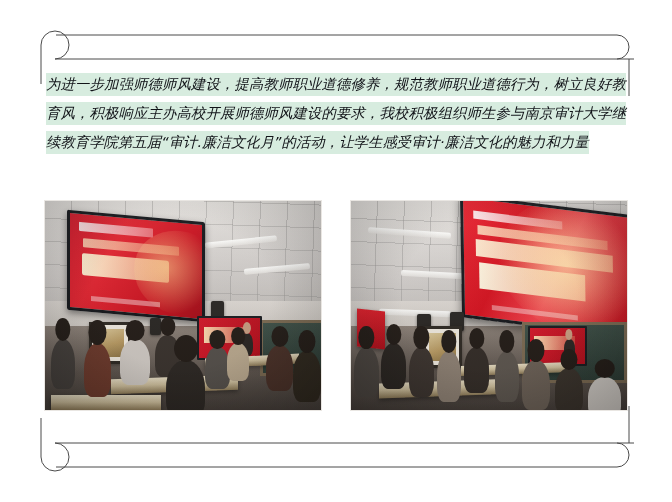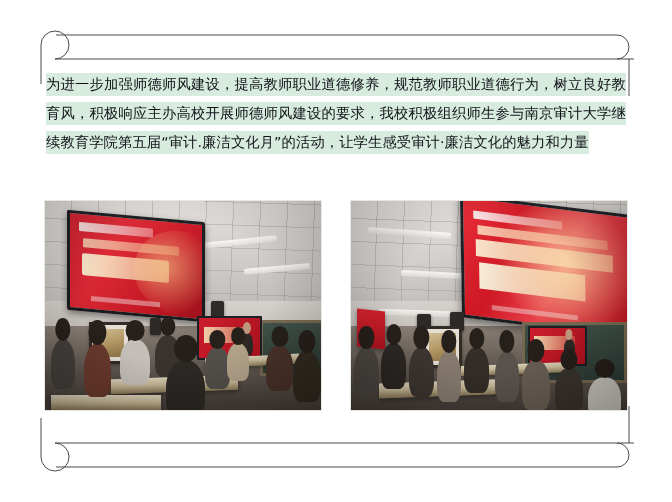--- a/index.html
+++ b/index.html
@@ -23,20 +23,21 @@
     pointer-events: none;
   }
   .frame-layer svg { display: block; }
 
   
   .article {
     position: absolute;
     left: 0;
     top: 70px;
     width: 672px;
+    font-style: italic;
   }
 
   .para {
     margin: 0;
     padding: 0 46px 0 46px;
     font-size: 14.3px;
     line-height: 29px;
     color: #111318;
     text-align: justify;
     text-justify: inter-ideograph;

